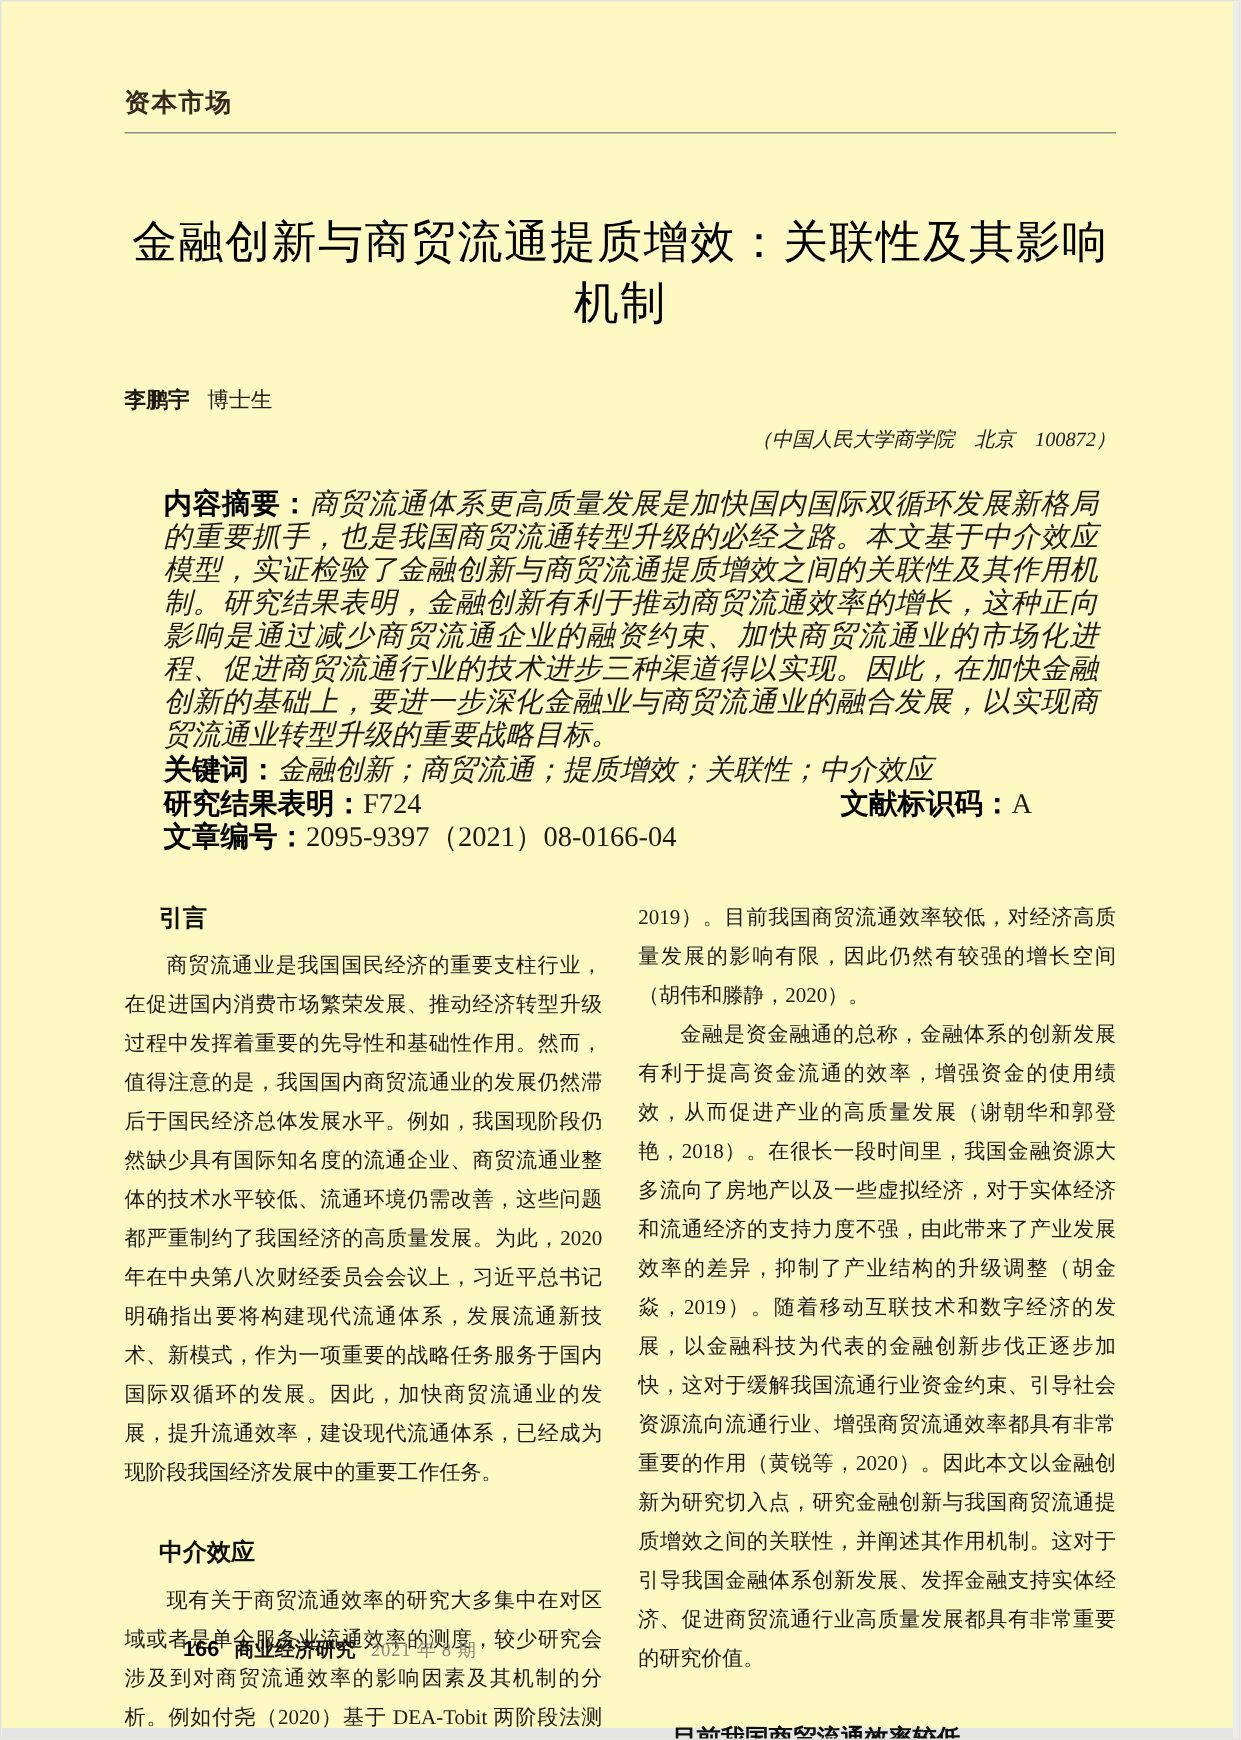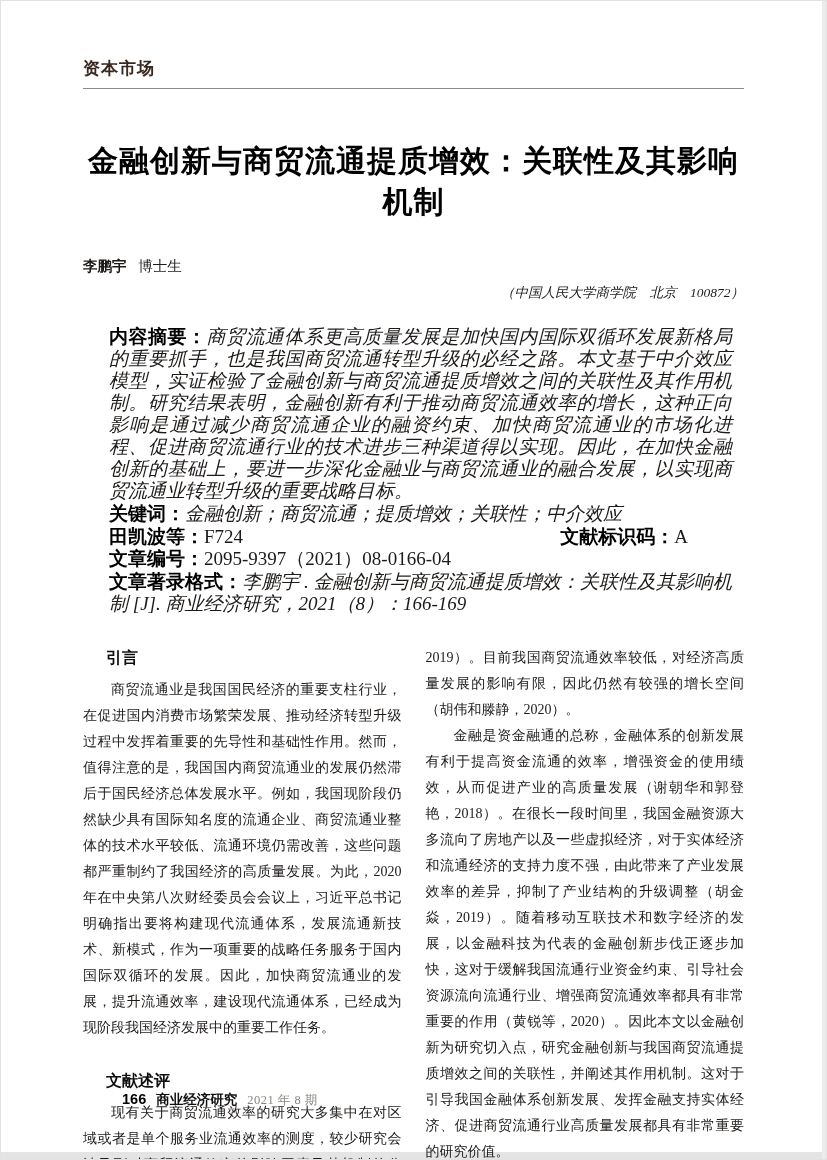--- a/index.html
+++ b/index.html
@@ -1,20 +1,20 @@
 <!DOCTYPE html>
 <html lang="zh"><head>
 <meta charset="utf-8">
 <style>
   html,body{margin:0;padding:0;background:#e9e9e9;}
   .page{
     position:relative;
     width:827px;height:1160px;
     margin:0 auto;
-    background:#ffffff;
+    background:#fef9c3;
     box-sizing:border-box;
     border:1px solid #e2e2e2;
     box-shadow: inset -4px 0 0 #ececec, inset 0 -7px 0 #e4e4e4;
     font-family:"Liberation Serif","DejaVu Serif",serif;
     color:#1d1a18;
     overflow:hidden;
   }
   .content{padding:0 82px;}
   
   .kicker{
@@ -24,21 +24,21 @@
   }
   .kicker-text{
     font-family:"Liberation Sans","DejaVu Sans",sans-serif;
     font-weight:bold;font-size:17px;color:#37291f;letter-spacing:1px;
   }
   
   .title{
     margin-top:52px;
     text-align:center;
     font-family:"Liberation Sans","DejaVu Sans",sans-serif;
-    font-weight:bold;font-size:30px;color:#000;letter-spacing:1px;
+    font-weight:normal;font-size:30px;color:#000;letter-spacing:1px;
   }
   .author-line{margin-top:34px;font-size:14.5px;}
   .author-name{font-family:"Liberation Sans","DejaVu Sans",sans-serif;font-weight:bold;}
   .author-role{margin-left:8px;}
   .affiliation{margin-top:8px;text-align:right;font-size:13.5px;font-style:italic;}
   
   .meta-block{
     margin:24px 12px 0 26px;
     font-size:19px;line-height:22px;text-align:justify;
   }
@@ -92,34 +92,31 @@
     <div class="affiliation">（中国人民大学商学院　北京　100872）</div>
 
     <div class="meta-block">
       <div class="meta-row">
         <span class="meta-label">内容摘要：</span><span class="kai">商贸流通体系更高质量发展是加快国内国际双循环发展新格局的重要抓手，也是我国商贸流通转型升级的必经之路。本文基于中介效应模型，实证检验了金融创新与商贸流通提质增效之间的关联性及其作用机制。研究结果表明，金融创新有利于推动商贸流通效率的增长，这种正向影响是通过减少商贸流通企业的融资约束、加快商贸流通业的市场化进程、促进商贸流通行业的技术进步三种渠道得以实现。因此，在加快金融创新的基础上，要进一步深化金融业与商贸流通业的融合发展，以实现商贸流通业转型升级的重要战略目标。</span>
       </div>
       <div class="meta-row">
         <span class="meta-label">关键词：</span><span class="kai">金融创新；商贸流通；提质增效；关联性；中介效应</span>
       </div>
       <div class="meta-row">
-        <span class="meta-group"><span class="meta-label">田凯波等：</span><span>F724</span></span>
+        <span class="meta-group"><span class="meta-label">研究结果表明：</span><span>F724</span></span>
         <span class="meta-group"><span class="meta-label">文献标识码：</span><span>A</span></span>
         <span class="meta-group"><span class="meta-label">文章编号：</span><span>2095-9397（2021）08-0166-04</span></span>
-      </div>
-      <div class="meta-row">
-        <span class="meta-label">文章著录格式：</span><span class="kai">李鹏宇 . 金融创新与商贸流通提质增效：关联性及其影响机制 [J]. 商业经济研究，2021（8）：166-169</span>
       </div>
     </div>
 
     <div class="columns">
       <section class="col">
         <h2>引言</h2>
         <p>商贸流通业是我国国民经济的重要支柱行业，在促进国内消费市场繁荣发展、推动经济转型升级过程中发挥着重要的先导性和基础性作用。然而，值得注意的是，我国国内商贸流通业的发展仍然滞后于国民经济总体发展水平。例如，我国现阶段仍然缺少具有国际知名度的流通企业、商贸流通业整体的技术水平较低、流通环境仍需改善，这些问题都严重制约了我国经济的高质量发展。为此，2020 年在中央第八次财经委员会会议上，习近平总书记明确指出要将构建现代流通体系，发展流通新技术、新模式，作为一项重要的战略任务服务于国内国际双循环的发展。因此，加快商贸流通业的发展，提升流通效率，建设现代流通体系，已经成为现阶段我国经济发展中的重要工作任务。</p>
-        <h2 class="gap-top">文献述评</h2>
+        <h2 class="gap-top">中介效应</h2>
         <p>现有关于商贸流通效率的研究大多集中在对区域或者是单个服务业流通效率的测度，较少研究会涉及到对商贸流通效率的影响因素及其机制的分析。例如付尧（2020）基于 DEA-Tobit 两阶段法测度了我国东部地区商贸流通效率。李铎（2019）借助主成分分析模型，对我国 31 个省份商贸流通效率值进行了时空异质性分析。从现有研究来看，我国东部沿海地区及部分省会城市商贸流通效率较高，但内陆地区商贸流通效率普遍偏低（李赟鹏和郝美彦，2021）。这一区域不平衡发展在一定程度上影响了我国区域经济的协调发展（田凯波等，2019）。商贸流通效率的改善对于降低流通成本、提升经济发展潜力、促进国内消费市场健康发展都具有重要的作用（高其荣等，</p>
       </section>
       <section class="col">
         <p class="no-indent">2019）。目前我国商贸流通效率较低，对经济高质量发展的影响有限，因此仍然有较强的增长空间（胡伟和滕静，2020）。</p>
         <p>金融是资金融通的总称，金融体系的创新发展有利于提高资金流通的效率，增强资金的使用绩效，从而促进产业的高质量发展（谢朝华和郭登艳，2018）。在很长一段时间里，我国金融资源大多流向了房地产以及一些虚拟经济，对于实体经济和流通经济的支持力度不强，由此带来了产业发展效率的差异，抑制了产业结构的升级调整（胡金焱，2019）。随着移动互联技术和数字经济的发展，以金融科技为代表的金融创新步伐正逐步加快，这对于缓解我国流通行业资金约束、引导社会资源流向流通行业、增强商贸流通效率都具有非常重要的作用（黄锐等，2020）。因此本文以金融创新为研究切入点，研究金融创新与我国商贸流通提质增效之间的关联性，并阐述其作用机制。这对于引导我国金融体系创新发展、发挥金融支持实体经济、促进商贸流通行业高质量发展都具有非常重要的研究价值。</p>
         <h2 class="gap-top">目前我国商贸流通效率较低</h2>
         <p>金融创新是对传统金融发展模式的改变，随着大数据、人工智能等数字技术在金融领域内的应用，为传统金融模式创新、缓解金融市场信息不对称问题带来可能。黄锐等（2020）在研究中指出，金融创新能够为金融市场带来更丰富的融资方式，显著降低企业融资成本，提高企业融资可能性。对于流通行业而言，由于我国流通企业大多规模较小，受到传统金融机构的“信贷歧视”较为严重，获取金融资源的可能性较低、成本较高，因此难以获得有效的</p>
       </section>
     </div>
 

